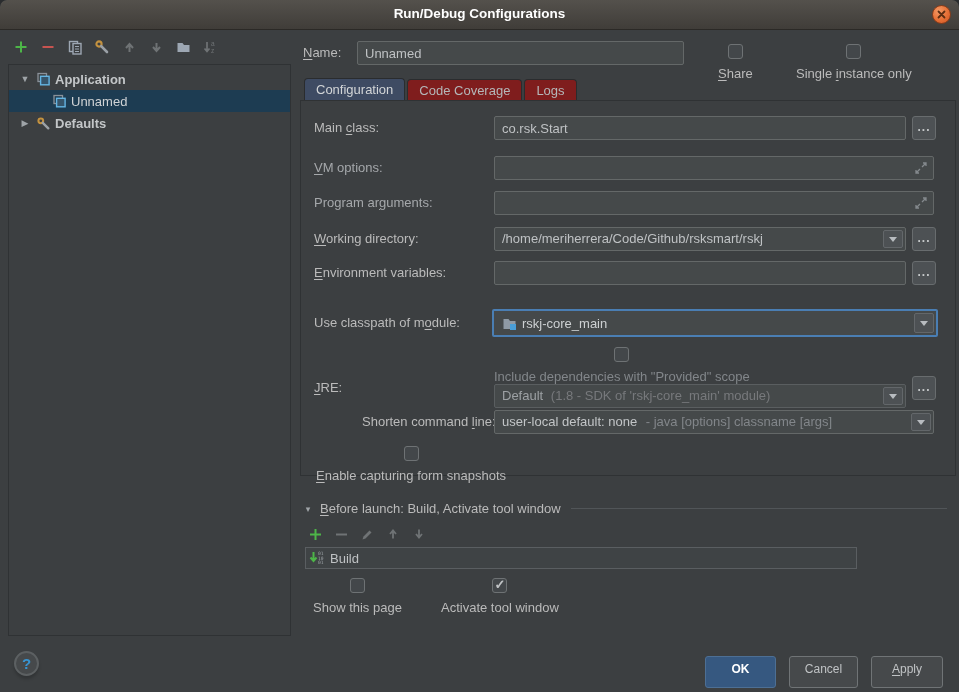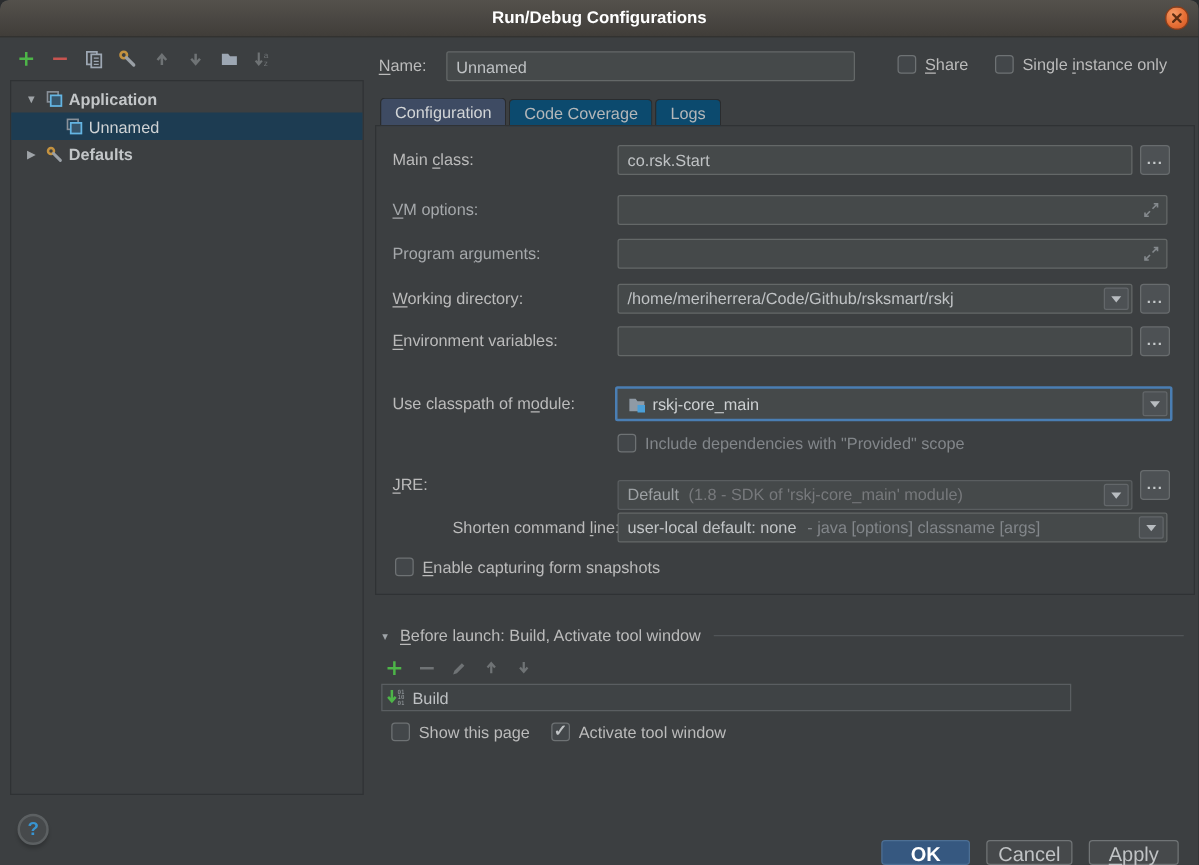--- a/index.html
+++ b/index.html
@@ -1,20 +1,20 @@
 <!DOCTYPE html>
 <html><head>
 <meta charset="utf-8">
 <style>
   * { margin:0; padding:0; box-sizing:border-box; }
   html,body { background:#2a2c2e; }
   body { font-family:"Liberation Sans", sans-serif; }
   .win { position:relative; width:959px; height:692px; background:#3c3f41; overflow:hidden;
          border-radius:7px 7px 0 0; color:#bbbbbb; font-size:13px; }
-  .abs { position:absolute; }
+  .abs { position:absolute;flex-direction:column; }
 
   
   .titlebar { position:absolute; left:0; top:0; width:100%; height:30px;
               background:linear-gradient(#54514c, #403d39);
               border-bottom:1px solid #2b2926; border-radius:7px 7px 0 0; }
   .title { position:absolute; width:100%; top:6px; text-align:center; color:#ffffff;
            font-weight:bold; font-size:13.5px; }
   .closebtn { position:absolute; right:8px; top:5px; width:19px; height:19px; border-radius:50%;
               background:radial-gradient(circle at 35% 30%, #f49a66, #e66f35 55%, #cf5524);
               border:1px solid #8a3d1a; display:flex; align-items:center; justify-content:center; }
@@ -55,38 +55,38 @@
   .cb { width:15px; height:15px; background:#43474a; border:1px solid #6e7274; border-radius:3px;
         flex:none; position:relative; }
   .cb.checked::after { content:"\2713"; position:absolute; left:1px; top:-2px; color:#c0c3c5;
         font-size:13px; font-weight:bold; }
   .cbrow { display:flex; align-items:center; gap:7px; }
   .dim { color:#82868a; }
   .expandico { position:absolute; right:5px; top:4px; }
 
   
   .tabs { position:absolute; left:304px; top:78px; display:flex; gap:2px; align-items:flex-end; }
-  .tab { height:22px; padding:0 11px; line-height:21px; background:#0c4a6e; border:1px solid #2a2c2e;
+  .tab { height:22px; padding:0 11px; line-height:21px; background:#7f1d1d; border:1px solid #2a2c2e;
          border-bottom:none; border-radius:4px 4px 0 0; color:#b4b7b9; }
   .tab.active { background:#3e4b63; height:23px; color:#d2d5d7; }
   .panel { position:absolute; left:300px; top:100px; width:656px; height:376px;
            border:1px solid #2f3234; }
 
   
   .blhead { position:absolute; left:302px; top:501px; width:645px; display:flex;
             align-items:center; gap:6px; }
   .blline { flex:1; height:1px; background:#515558; margin-left:4px; }
   .bltools { position:absolute; left:307px; top:526px; display:flex; gap:10px; align-items:center; }
   .buildrow { position:absolute; left:305px; top:547px; width:552px; height:22px;
               background:#3f4345; border:1px solid #5a5e61; display:flex; align-items:center;
               gap:5px; padding-left:3px; color:#bfc2c4; }
 
   
-  .btn { position:absolute; height:20px; top:672px; border-radius:3px; text-align:center;
-         line-height:24px; font-size:16px; }
+  .btn { position:absolute; height:32px; top:656px; border-radius:3px; text-align:center;
+         line-height:24px; font-size:12px; }
   .btn-ok { left:705px; width:71px; background:#365880; border:1px solid #4d6f94; color:#ffffff;
             font-weight:bold; }
   .btn-plain { background:#46494b; border:1px solid #707476; color:#c0c3c5; }
 </style>
 </head>
 <body>
 
 <div class="win">
 
   <div class="titlebar">

